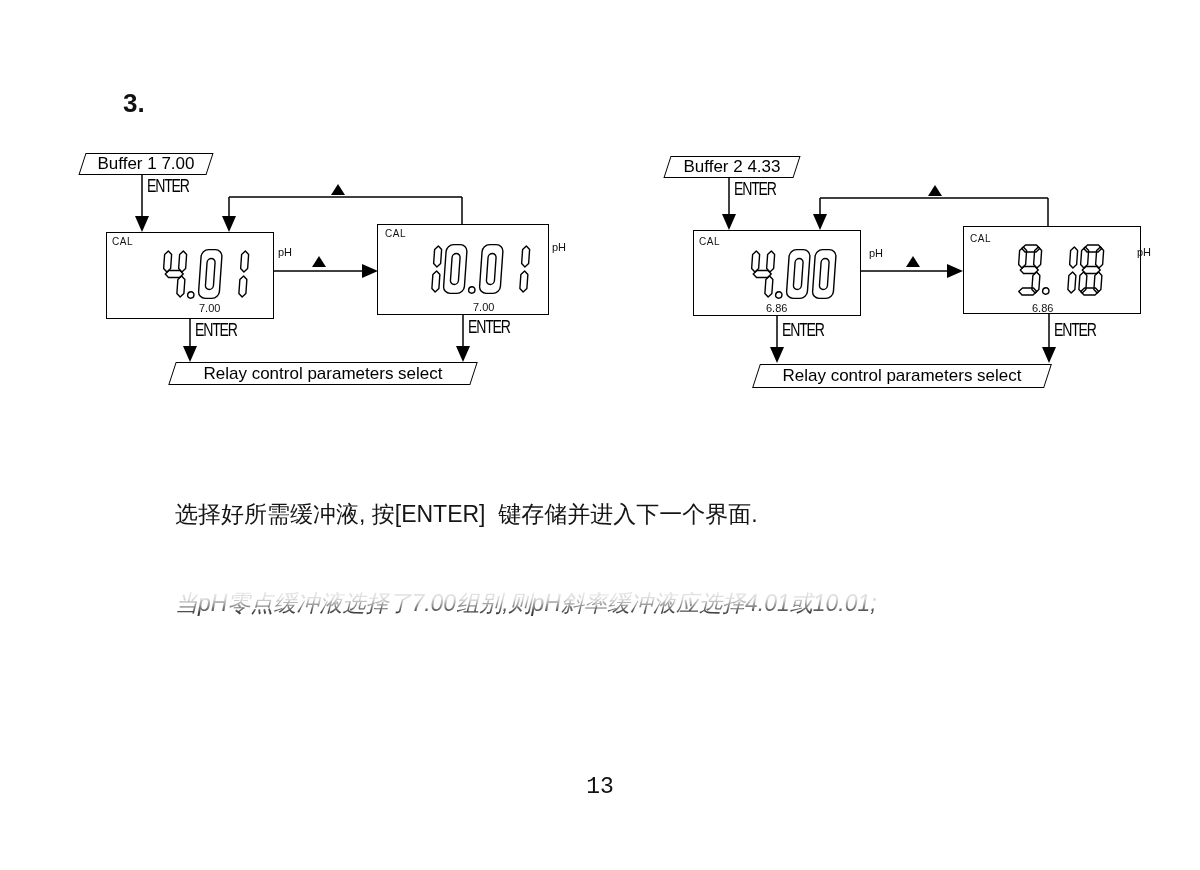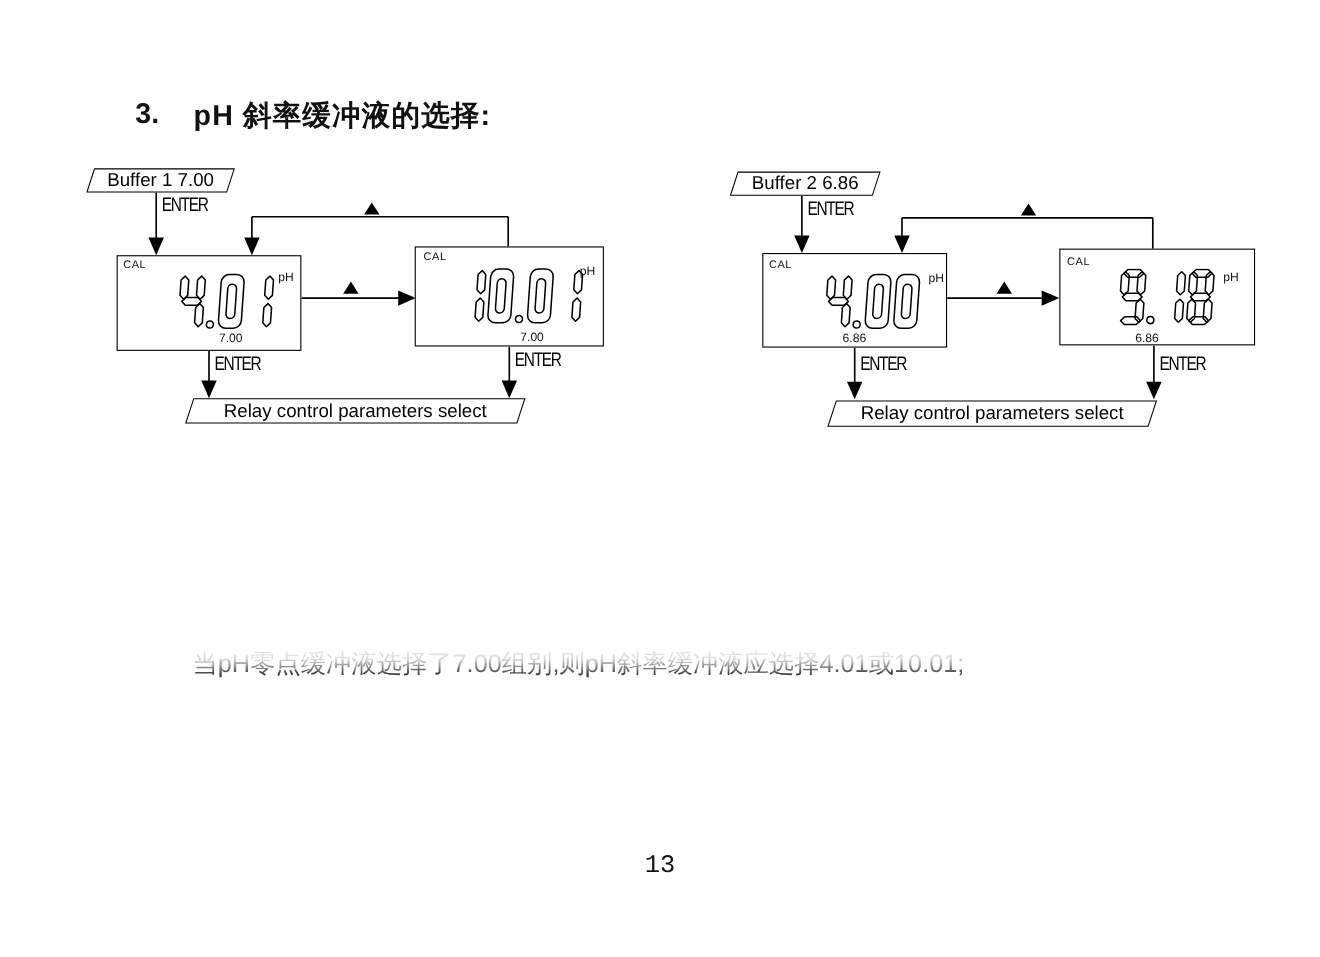--- a/index.html
+++ b/index.html
@@ -15,21 +15,21 @@
 
   
   .diagram { position:absolute; width:492px; height:260px; }
   .connectors { position:absolute; left:0; top:0; }
   .connectors line   { stroke:#000; stroke-width:1.5; }
   .connectors polygon{ fill:#000; stroke:none; }
 
   
   .lcd { position:absolute; border:1.6px solid #000; background:#fff; box-sizing:border-box; }
   .cal { position:absolute; font-size:10px; letter-spacing:0.5px; color:#111; }
-  .ph  { position:absolute; font-size:11px; color:#111; }
+  .ph  { position:absolute; font-size:11px; color:#111;margin-left:25px; }
   .sub { position:absolute; font-size:11px; color:#111; }
   .segsvg { position:absolute; }
   .segsvg * { vector-effect:non-scaling-stroke; }
 
   
   .enter {
     position:absolute; font-size:18px; letter-spacing:-1.5px; white-space:nowrap;
     transform:scaleX(0.78); transform-origin:left top; color:#000;
   }
 
@@ -42,31 +42,31 @@
   }
 
   
   .bodyline { position:absolute; font-size:23px; white-space:pre; color:#151515; }
   .bodyline b { font-weight:700; }
   .note-label { font-weight:700; font-style:italic; }
   .faded {
     color:#333;
     -webkit-mask-image:linear-gradient(to bottom, rgba(0,0,0,0.08) 0%, rgba(0,0,0,0.18) 35%, rgba(0,0,0,0.5) 55%, rgba(0,0,0,0.95) 80%, #000 100%);
             mask-image:linear-gradient(to bottom, rgba(0,0,0,0.08) 0%, rgba(0,0,0,0.18) 35%, rgba(0,0,0,0.5) 55%, rgba(0,0,0,0.95) 80%, #000 100%);
+            font-style:italic;
   }
 
   .pagenum { position:absolute; left:0; top:774px; width:1200px; text-align:center; font-size:23px; color:#111;font-family:Liberation Mono, monospace; }
 </style>
 </head>
 <body>
 
 <div class="page">
 
   <span class="title-num">3.</span>
-  <span class="title-text">pH 斜率缓冲液的选择:</span>
 
   <div class="diagram" style="left:82px; top:150px;text-decoration:underline;">
     <svg class="connectors" width="492" height="260">
       <line x1="60" y1="25" x2="60" y2="67"></line>
       <polygon points="53,66 67,66 60,82"></polygon>
       <line x1="147" y1="47" x2="380" y2="47"></line>
       <line x1="147" y1="47" x2="147" y2="67"></line>
       <polygon points="140,66 154,66 147,82"></polygon>
       <line x1="380" y1="47" x2="380" y2="75"></line>
       <polygon points="249,45 263,45 256,34"></polygon>
@@ -159,21 +159,21 @@
       <polygon points="282,114 282,128 298,121"></polygon>
       <polygon points="241,117 255,117 248,106"></polygon>
       <line x1="112" y1="166" x2="112" y2="198"></line>
       <polygon points="105,197 119,197 112,213"></polygon>
       <line x1="384" y1="164" x2="384" y2="198"></line>
       <polygon points="377,197 391,197 384,213"></polygon>
     </svg>
 
     <div class="pgram" style="left:2px; top:6px; width:130px; height:22px;">
       <div class="shape"></div>
-      <div class="lbl">Buffer 2 6.86</div>
+      <div class="lbl">Buffer 2 4.33</div>
     </div>
     <span class="enter" style="left:69px; top:29px;">ENTER</span>
 
     <div class="lcd" style="left:28px; top:80px; width:168px; height:86px;">
       <span class="cal" style="left:5px; top:5px;">CAL</span>
       <svg class="segsvg" style="left:53px; top:17px;" viewBox="-1 -1 96 53" width="96" height="53">
           <g transform="translate(3,0) skewX(-4)" fill="none" stroke="#000" stroke-width="1.4" stroke-linejoin="round">
             <g transform="translate(2,0)">
               <polygon points="3.5,2 7,5.5 7,19.5 3.5,23 0,19.5 0,5.5"></polygon>
               <polygon points="2,25 5.5,21.5 16.5,21.5 20,25 16.5,28.5 5.5,28.5"></polygon>
@@ -230,18 +230,19 @@
     <span class="enter" style="left:117px; top:170px;">ENTER</span>
     <span class="enter" style="left:389px; top:170px;">ENTER</span>
 
     <div class="pgram" style="left:91px; top:214px; width:292px; height:24px;">
       <div class="shape"></div>
       <div class="lbl">Relay control parameters select</div>
     </div>
   </div>
 
 
+  <div class="bodyline" style="left:175px; top:499px;">选择好所需缓冲液, 按[ENTER]  键存储并进入下一个界面.</div>
 
 
   <div class="bodyline faded" style="left:175px; top:588px;">当pH零点缓冲液选择了7.00组别,则pH斜率缓冲液应选择4.01或10.01;</div>
 
   <div class="pagenum">13</div>
 </div>
 
 </body></html>

